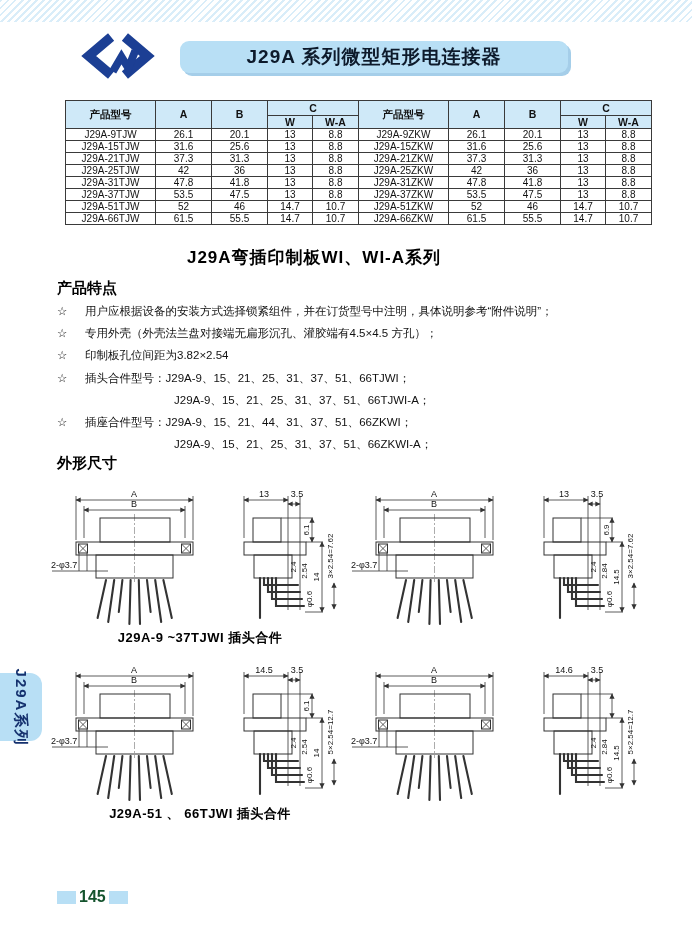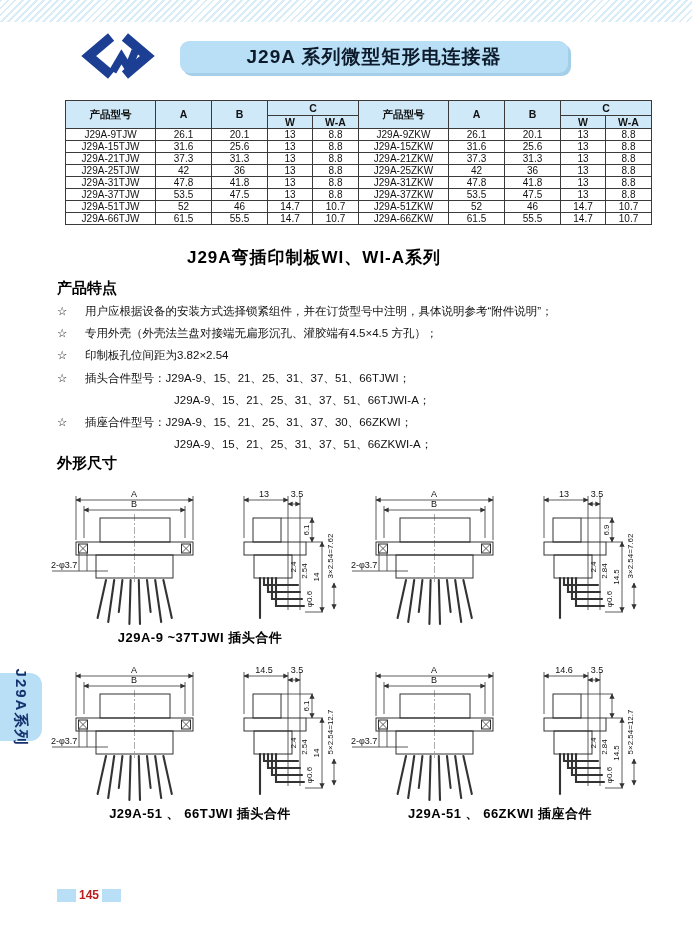--- a/index.html
+++ b/index.html
@@ -44,21 +44,21 @@
   .dwg-pin{stroke:#333;stroke-width:2.1;fill:none;stroke-linecap:round;}
   .dwg-center{stroke:#888;stroke-width:.7;stroke-dasharray:7 2 2 2;}
   .dwg-txt{font-family:"Liberation Sans","DejaVu Sans",sans-serif;font-size:9px;fill:#111;}
   .dwg-txt-s{font-family:"Liberation Sans","DejaVu Sans",sans-serif;font-size:8px;fill:#111;}
   
   .side-tab{position:absolute;left:0;top:673px;width:42px;height:68px;background:#b8dff5;
     border-radius:0 12px 12px 0;display:flex;align-items:center;justify-content:center;}
   .side-tab span{transform:rotate(90deg);white-space:nowrap;font-weight:bold;font-size:15px;color:#15316e;letter-spacing:2px;}
   .pageno{position:absolute;left:57px;top:888px;display:flex;align-items:center;gap:3px;}
   .pageno .sq{width:19px;height:13px;background:#b8dff5;}
-  .pageno .num{font-size:12px;font-weight:bold;color:#b91c1c;}
+  .pageno .num{font-size:16px;font-weight:bold;color:#14532d;}
 </style>
 </head>
 <body>
 
 <svg width="0" height="0" style="position:absolute">
   <defs>
     <marker id="arw" viewBox="0 0 10 10" refX="9" refY="5" markerWidth="6.5" markerHeight="6.5" orient="auto-start-reverse">
       <path d="M0,0 L10,5 L0,10 z" fill="#333"></path>
     </marker>
   </defs>
@@ -255,21 +255,21 @@
     </div>
   <div class="feat">
       <span class="star">☆</span>
       <span>插头合件型号：J29A-9、15、21、25、31、37、51、66TJWI；</span>
     </div>
   <div class="feat cont">
       <span>J29A-9、15、21、25、31、37、51、66TJWI-A；</span>
     </div>
   <div class="feat">
       <span class="star">☆</span>
-      <span>插座合件型号：J29A-9、15、21、25、31、37、30、66ZKWI；</span>
+      <span>插座合件型号：J29A-9、15、21、44、31、37、51、66ZKWI；</span>
     </div>
   <div class="feat cont">
       <span>J29A-9、15、21、25、31、37、51、66ZKWI-A；</span>
     </div>
 </div>
 
 <div class="outline-heading">外形尺寸</div>
 
 <div class="drawings">
 
@@ -535,21 +535,20 @@
         <text class="dwg-txt-s" x="257" y="89" text-anchor="middle" transform="rotate(-90 257 89)">2.84</text>
         <line class="dwg-dim" x1="256" y1="60" x2="273" y2="60"></line>
         <line class="dwg-dim" x1="255" y1="130" x2="273" y2="130"></line>
         <line class="dwg-dim" x1="272" y1="60" x2="272" y2="130" marker-start="url(#arw)" marker-end="url(#arw)"></line>
         <text class="dwg-txt-s" x="269" y="95" text-anchor="middle" transform="rotate(-90 269 95)">14.5</text>
         <line class="dwg-dim" x1="284" y1="101" x2="284" y2="127" marker-start="url(#arw)" marker-end="url(#arw)"></line>
         <text class="dwg-txt-s" x="283" y="74" text-anchor="middle" transform="rotate(-90 283 74)">5×2.54=12.7</text>
         <text class="dwg-txt-s" x="262" y="117" text-anchor="middle" transform="rotate(-90 262 117)">φ0.6</text>
       </g>
     </svg>
-    <figcaption>J29A-51 、 66ZKWI 插座合件</figcaption>
   </figure>
   </div>
 
 <div class="side-tab">
   <span>J29A系列</span>
 </div>
 <div class="pageno">
   <span class="sq"></span>
   <span class="num">145</span>
   <span class="sq"></span>

